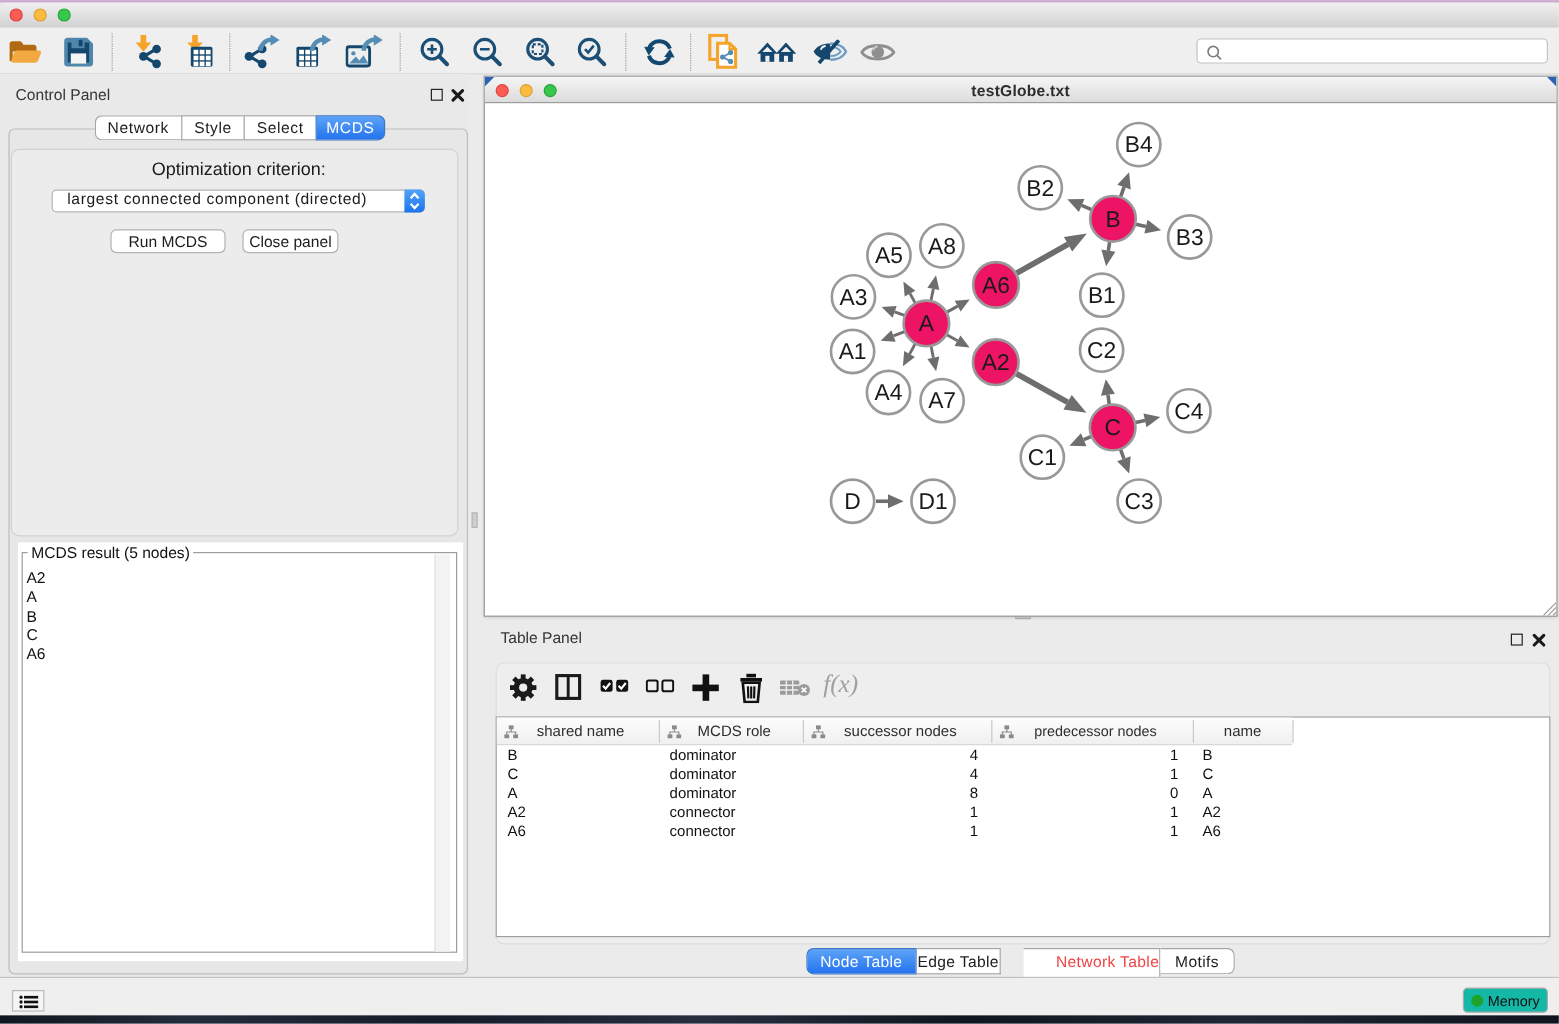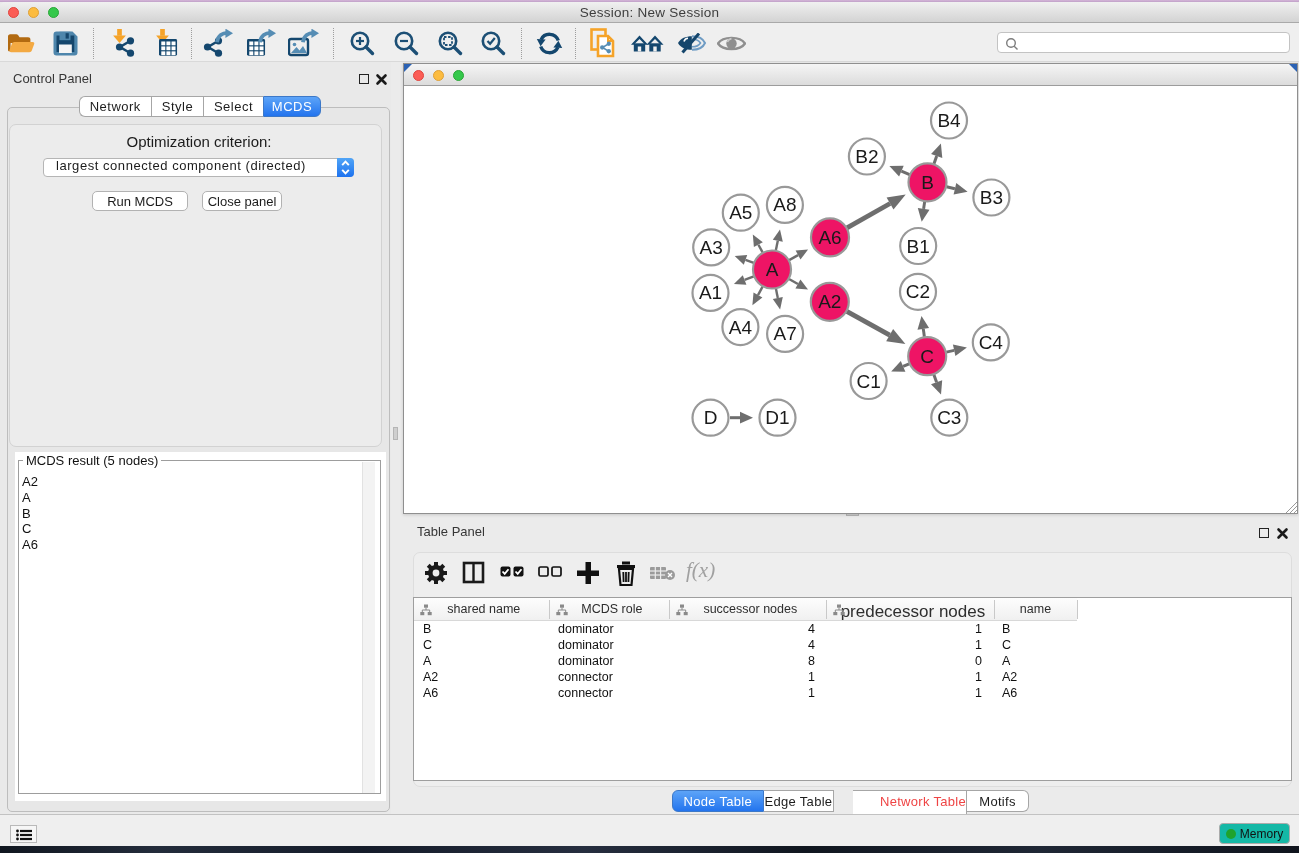--- a/index.html
+++ b/index.html
@@ -6,21 +6,20 @@
   font-family:"Liberation Sans",sans-serif; background:#ebebeb; }
 .abs { position:absolute; }
 
 </style></head><body>
 <div class="abs" style="left:0;top:0;width:1299px;height:2px;background:linear-gradient(#d5b6d8,#c0a0c8)"></div>
 <div class="abs" style="left:0;top:846px;width:1299px;height:7px;background:linear-gradient(90deg,#10161f,#232c3b 12%,#151c2a 28%,#262e3f 45%,#10161f 62%,#1f2735 80%,#0f141d)"></div>
 <div class="abs" style="left:0;top:2px;width:1299px;height:21px;background:linear-gradient(#f0f0f0,#d3d3d3);border-bottom:1px solid #a9a9a9;border-radius:5px 5px 0 0">
     <div class="abs" style="left:7.5px;top:5px;width:11px;height:11px;border-radius:50%;background:#fb5d56;border:0.5px solid #e1443e"></div>
     <div class="abs" style="left:27.5px;top:5px;width:11px;height:11px;border-radius:50%;background:#fcbc40;border:0.5px solid #dfa036"></div>
     <div class="abs" style="left:47.5px;top:5px;width:11px;height:11px;border-radius:50%;background:#35c84b;border:0.5px solid #2aa637"></div>
-    <div style="text-align:center;font-size:13.5px;color:#3e3e3e;padding-top:2.5px;letter-spacing:0.25px">Session: New Session</div>
   </div>
 <div class="abs" style="left:0;top:23px;width:1299px;height:39px;background:#efefef;border-bottom:1px solid #d9d9d9"></div>
 <svg style="position:absolute;left:6px;top:30px" width="30" height="27" viewBox="0 0 30 27">
     <path d="M2,20 V6.6 C2,5.2 2.9,4.3 4.2,4.3 h6 c0.9,0 1.6,0.35 2,1 l1.3,1.9 h8.6 c1.4,0 2.3,0.9 2.3,2.3 v3.4 H4.6 V21 c-1.6,0.6 -2.6,0 -2.6,-1 z" fill="#b26a11"></path>
     <path d="M8.3,12 h18.2 c1.5,0 2.1,0.8 1.7,2.1 l-2.4,6.4 c-0.4,1.1 -1.3,1.7 -2.5,1.7 H5.2 c-1.5,0 -2.1,-0.8 -1.7,-2.1 l2.4,-6.3 c0.4,-1.1 1.3,-1.8 2.4,-1.8 z" fill="#f3a942"></path>
   </svg>
 <svg style="position:absolute;left:52px;top:30px" width="27" height="27" viewBox="0 0 27 27">
     <path d="M1.5,4.5 a3,3 0 0 1 3,-3 h16 l5,5 v16 a3,3 0 0 1 -3,3 h-18 a3,3 0 0 1 -3,-3 z" fill="#4e86ac"></path>
     <path d="M4.5,5.5 h17.8 v16.5 h-17.8 z" fill="#15466c"></path>
     <path d="M7.5,1.8 h11 v8.4 h-11 z" fill="#4e86ac"></path>
@@ -219,20 +218,21 @@
     <div style="height:15.8px">A6</div>
   </div>
 <div class="abs" style="left:362px;top:462px;width:13px;height:331px;background:#f3f3f3;border-left:1px solid #e2e2e2"></div>
 <div class="abs" style="left:393px;top:427px;width:5px;height:13px;background:#cfcfcf;border:1px solid #b5b5b5"></div>
 <div class="abs" style="left:846px;top:511px;width:13px;height:5px;background:#cfcfcf;border:1px solid #b5b5b5"></div>
 <div class="abs" style="left:403px;top:63px;width:895px;height:451px;background:#fff;border:1px solid #8f8f8f;box-shadow:0 1px 3px rgba(0,0,0,0.15)">
     <div style="height:22px;background:linear-gradient(#f5f5f5,#dcdcdc);border-bottom:1px solid #9c9c9c;position:relative">
       <div class="abs" style="left:9px;top:6px;width:11px;height:11px;border-radius:50%;background:#fb5d56;border:0.5px solid #e1443e"></div>
       <div class="abs" style="left:29px;top:6px;width:11px;height:11px;border-radius:50%;background:#fcbc40;border:0.5px solid #dfa036"></div>
       <div class="abs" style="left:49px;top:6px;width:11px;height:11px;border-radius:50%;background:#35c84b;border:0.5px solid #2aa637"></div>
+      <div style="text-align:center;font-size:13px;color:#2d2d2d;padding-top:4px;font-weight:bold;letter-spacing:0.2px">testGlobe.txt</div>
       <svg class="abs" style="left:0;top:0" width="8" height="8">
         <path d="M0,0 L8,0 L0,8 z" fill="#2b62b4"></path>
       </svg>
       <svg class="abs" style="right:0;top:0" width="8" height="8">
         <path d="M0,0 L8,0 L8,8 z" fill="#2b62b4"></path>
       </svg>
     </div>
   </div>
 <svg class="abs" style="left:404px;top:85px" width="894" height="428" viewBox="0 0 894 428" font-family="Liberation Sans,sans-serif">
     <line x1="349.8" y1="191.4" x2="340.6" y2="194.9" stroke="#6e6e6e" stroke-width="2.4"></line>
@@ -414,21 +414,21 @@
     <g fill="#8a8a8a">
       <rect x="4" y="0.5" width="4" height="3.2"></rect>
       <rect x="0.3" y="8" width="4" height="3.2"></rect>
       <rect x="7.7" y="8" width="4" height="3.2"></rect>
     </g>
     <g stroke="#8a8a8a" stroke-width="1">
       <path d="M6,3.5 v2.5 M2.3,8 v-2 h7.4 v2" fill="none"></path>
     </g>
   </svg>
 <div class="abs" style="left:825.5px;top:600px;height:19px;border-left:1px solid #c9c9c9"></div>
-<div class="abs" style="left:825.5px;top:602px;width:168.89999999999998px;text-align:center;font-size:17px;color:#2e2e2e"><span style="margin-left:6px">predecessor nodes</span></div>
+<div class="abs" style="left:825.5px;top:602px;width:168.89999999999998px;text-align:center;font-size:12px;color:#2e2e2e"><span style="margin-left:6px">predecessor nodes</span></div>
 <svg style="position:absolute;left:832.5px;top:604px" width="12" height="12" viewBox="0 0 12 12">
     <g fill="#8a8a8a">
       <rect x="4" y="0.5" width="4" height="3.2"></rect>
       <rect x="0.3" y="8" width="4" height="3.2"></rect>
       <rect x="7.7" y="8" width="4" height="3.2"></rect>
     </g>
     <g stroke="#8a8a8a" stroke-width="1">
       <path d="M6,3.5 v2.5 M2.3,8 v-2 h7.4 v2" fill="none"></path>
     </g>
   </svg>

